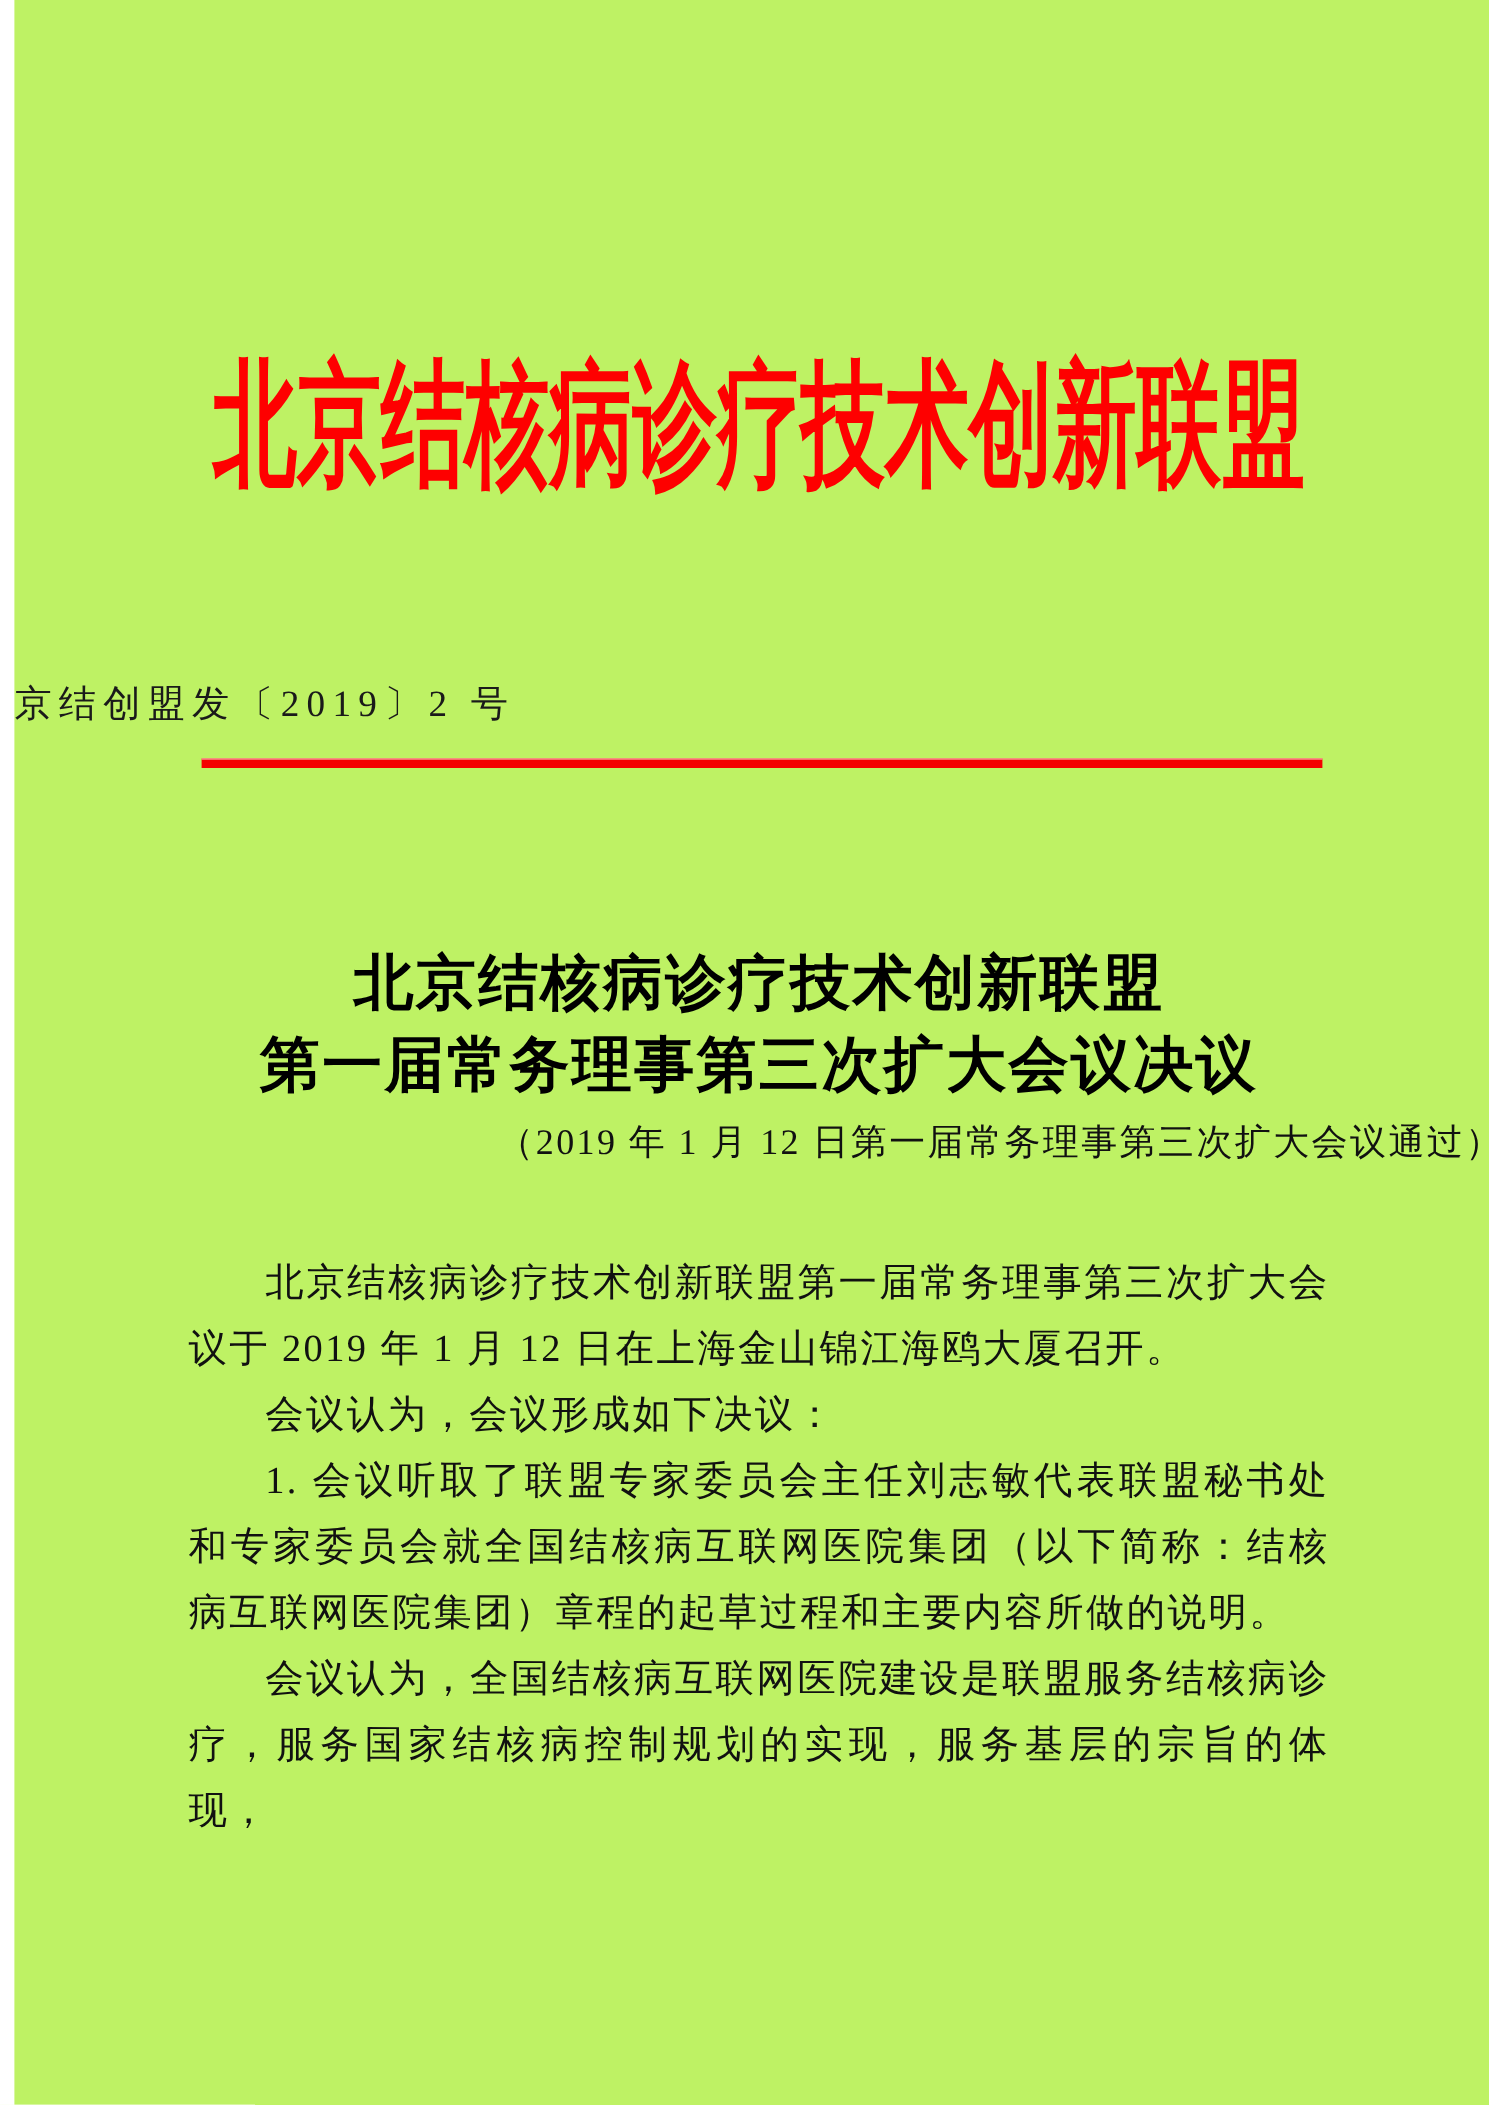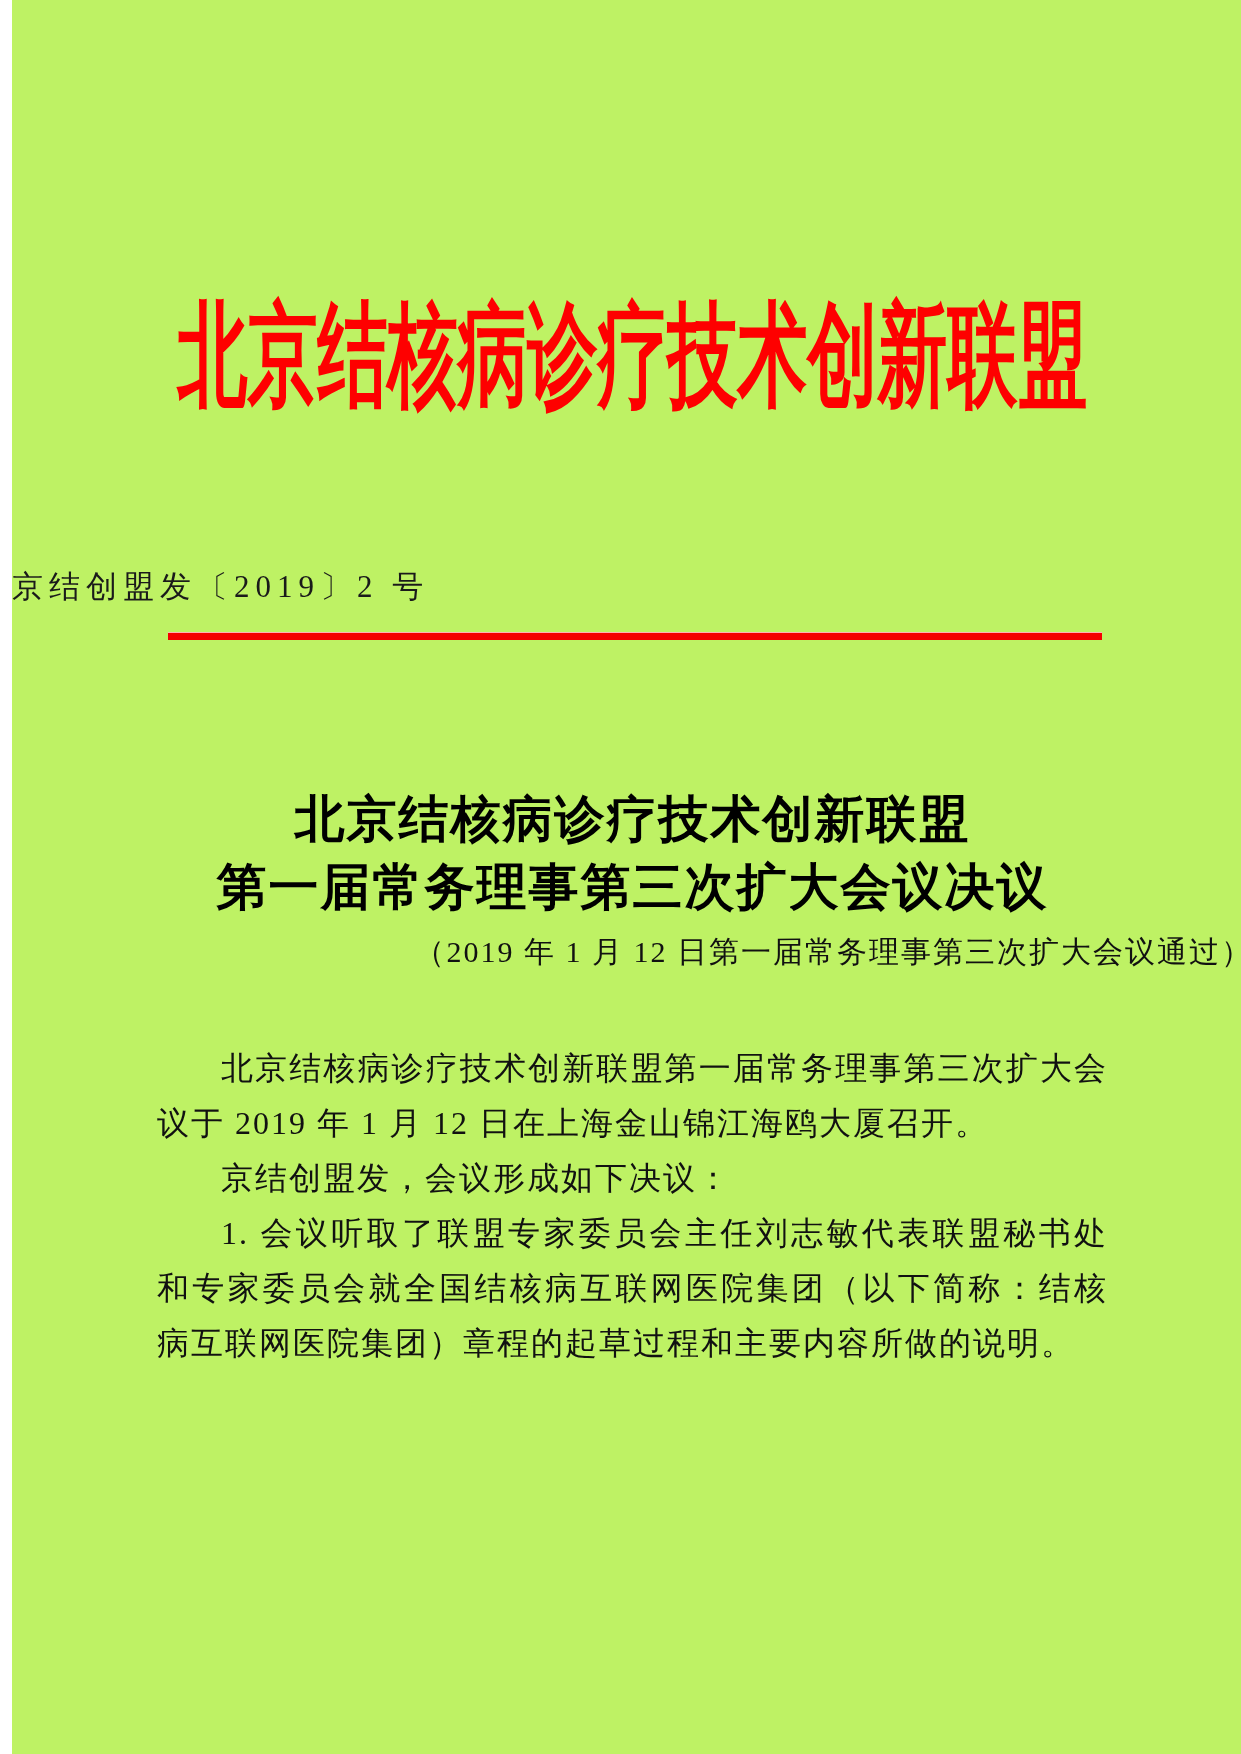--- a/index.html
+++ b/index.html
@@ -112,17 +112,18 @@
 
   <div class="main-title">
     <div>北京结核病诊疗技术创新联盟</div>
     <div>第一届常务理事第三次扩大会议决议</div>
   </div>
 
   <div class="subtitle">（2019 年 1 月 12 日第一届常务理事第三次扩大会议通过）</div>
 
   <div class="body-text">
     <p>北京结核病诊疗技术创新联盟第一届常务理事第三次扩大会议于 2019 年 1 月 12 日在上海金山锦江海鸥大厦召开。</p>
-    <p>京结创盟发，会议形成如下决议：</p>
+    <p>会议认为，会议形成如下决议：</p>
     <p>1. 会议听取了联盟专家委员会主任刘志敏代表联盟秘书处和专家委员会就全国结核病互联网医院集团（以下简称：结核病互联网医院集团）章程的起草过程和主要内容所做的说明。</p>
+    <p>会议认为，全国结核病互联网医院建设是联盟服务结核病诊疗，服务国家结核病控制规划的实现，服务基层的宗旨的体现，</p>
   </div>
 
 </div>
 
 </body></html>

